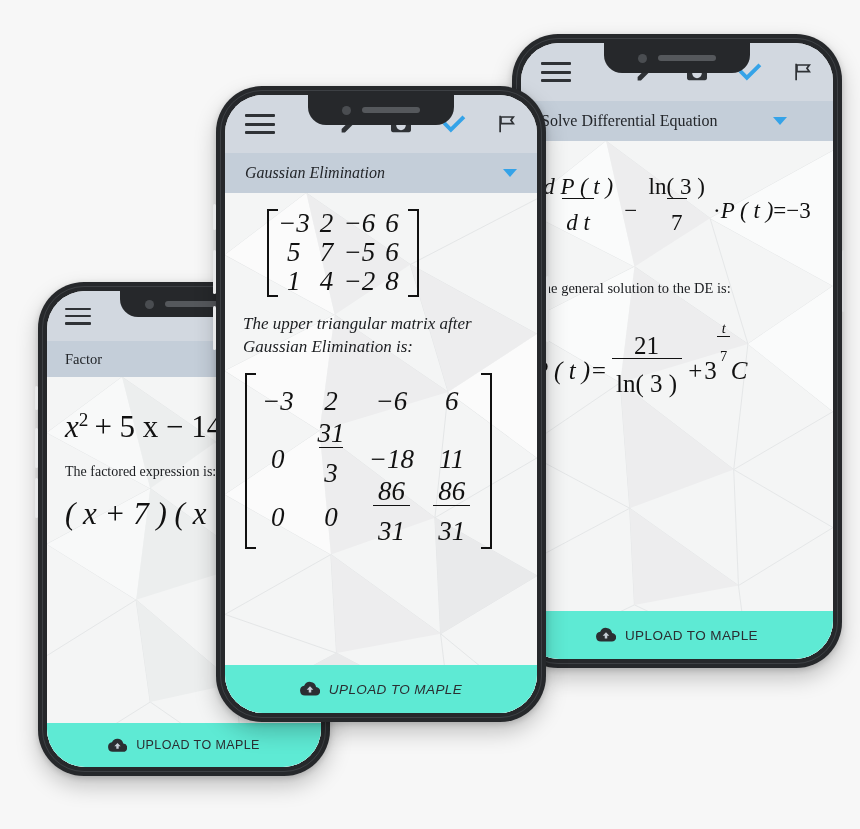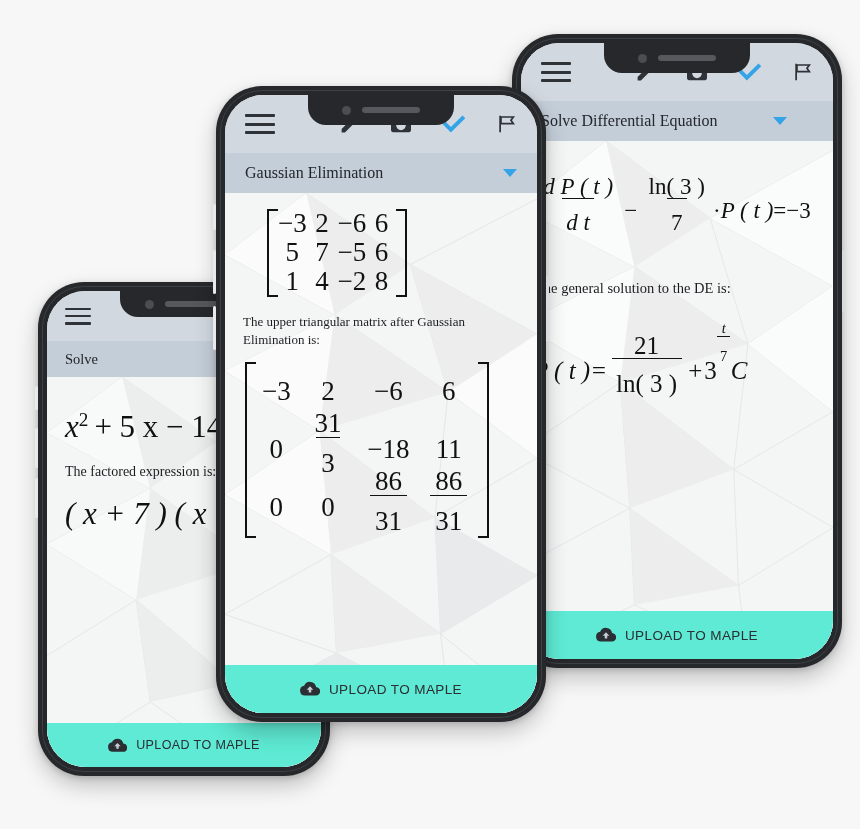--- a/index.html
+++ b/index.html
@@ -109,21 +109,21 @@
   #phone-left{ left:38px; top:282px; width:292px; height:494px; z-index:1; }
   #phone-left .notch{width:128px;height:26px;}
   #phone-left .appbar{height:50px;padding:0 18px;}
   #phone-left .hamburger{width:26px;height:17px;}
   #phone-left .hamburger span{height:2.6px;}
   #phone-left .dropdown{height:36px;padding:0 18px;font-size:14.5px;}
   #phone-left .content{height:calc(100% - 86px);}
   #phone-left .bottombar{height:44px;font-size:12.5px;}
 
   
-  #phone-mid{ left:216px; top:86px; width:330px; height:636px; z-index:3; }
+  #phone-mid{ left:216px; top:86px; width:330px; height:636px; z-index:3;font-style:italic; }
   #phone-mid .notch{width:146px;height:30px;}
   #phone-mid .appbar{height:58px;padding:0 20px;}
   #phone-mid .hamburger{width:30px;height:20px;}
   #phone-mid .hamburger span{height:3px;}
   #phone-mid .dropdown{height:40px;padding:0 20px;font-size:16px;}
   #phone-mid .content{height:calc(100% - 98px);}
   #phone-mid .bottombar{height:48px;font-size:13.5px;}
 
   
   #phone-right{ left:512px; top:34px; width:330px; height:634px; z-index:2; }
@@ -166,21 +166,21 @@
         <div class="bar-icons">
           <div class="ic">
             <svg width="20" height="20" viewBox="0 0 24 24">
                 <path fill="#2f3236" d="M3 17.2V21h3.8L17.9 9.9l-3.8-3.8L3 17.2zM20.7 7.1c.4-.4.4-1 0-1.4l-2.4-2.4c-.4-.4-1-.4-1.4 0l-1.9 1.9 3.8 3.8 1.9-1.9z"></path>
               </svg>
           </div>
         </div>
       </div>
 
       <div class="dropdown">
-        <span class="dd-label">Solve</span>
+        <span class="dd-label">Factor</span>
       </div>
 
       <div class="content">
         <svg class="poly" viewBox="0 0 292 420" preserveAspectRatio="none">
           <rect width="292" height="420" fill="#f4f5f5"></rect>
           <g stroke="#e3e5e6" stroke-width="1" fill="none">
             <path d="M0 60 L80 0 L180 70 L292 20"></path>
             <path d="M0 180 L110 120 L220 200 L292 140"></path>
             <path d="M0 300 L95 240 L200 330 L292 260"></path>
             <path d="M0 420 L110 350 L210 420 L292 380"></path>
@@ -442,21 +442,21 @@
                   <span>6</span>
                   <span>1</span>
                   <span>4</span>
                   <span>−2</span>
                   <span>8</span>
                 </span>
               <span class="rb"></span>
             </span>
           </div>
 
-          <div class="note" style="font-size:13px;line-height:1.35;padding:16px 26px 0 18px;">The upper triangular matrix after Gaussian Elimination is:</div>
+          <div class="note" style="font-size:17px;line-height:1.35;padding:16px 26px 0 18px;">The upper triangular matrix after Gaussian Elimination is:</div>
 
           <div style="padding:14px 0 0 20px;">
             <span class="brk" style="height:176px;">
               <span class="lb"></span>
               <span class="mtx math" id="mtx-result" style="font-size:27px;grid-template-columns:repeat(4,auto);grid-auto-rows:58px;column-gap:14px;padding:0 6px;">
                   <span>−3</span>
                   <span>2</span>
                   <span>−6</span>
                   <span>6</span>
                   <span>0</span>

